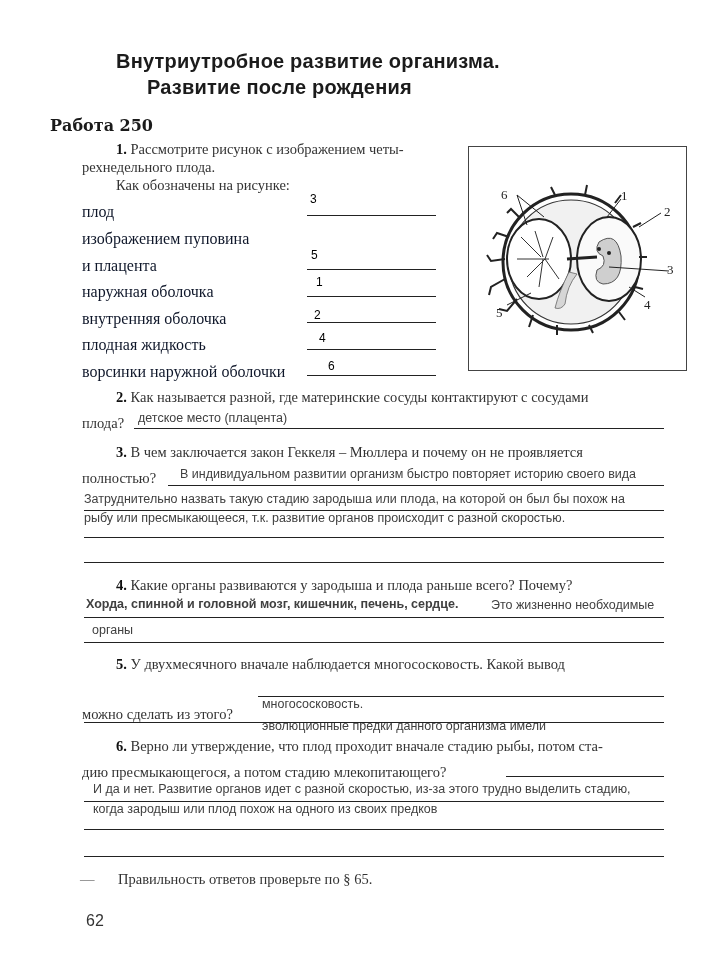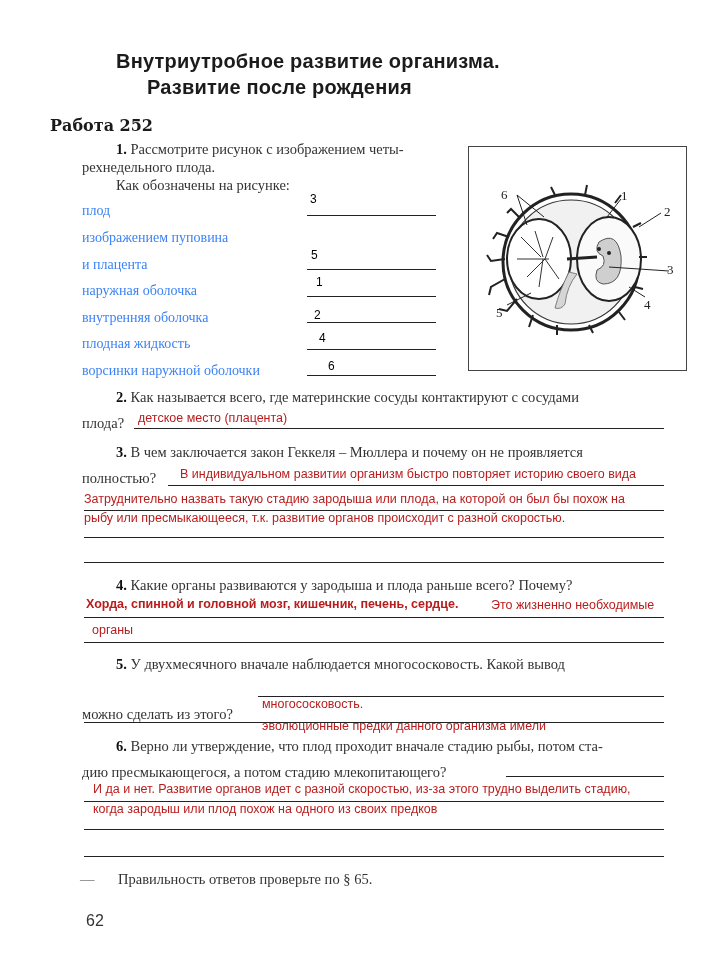--- a/index.html
+++ b/index.html
@@ -2,33 +2,33 @@
 <html><head>
 <meta charset="utf-8">
 <style>
   html, body { margin: 0; padding: 0; background: #ffffff; }
   body { width: 721px; height: 957px; position: relative; overflow: hidden; color: #1a1a1a; }
   .abs { position: absolute; white-space: nowrap; }
   .title { font-family: Liberation Sans, sans-serif; font-weight: bold; font-size: 20px; color: #1b1b1b; letter-spacing: 0.2px; }
   .work { font-family: "DejaVu Serif", serif; font-weight: bold; font-size: 16px; }
   .q { font-family: "Liberation Serif", "DejaVu Serif", serif; font-size: 14.5px; color: #333; }
   .q b { color: #111; }
-  .ans { font-family: "Liberation Sans", "DejaVu Sans", sans-serif; font-size: 12.5px; color: #b91c1c; }
+  .ans { font-family: "Liberation Sans", "DejaVu Sans", sans-serif; font-size: 12.5px; color: #404040; }
   .line { position: absolute; height: 0; border-top: 1px solid #222; }
-  .lbl { font-family: "Liberation Serif", "DejaVu Serif", serif; font-size: 14px; color: #3b82f6; text-align: right; }
+  .lbl { font-family: "Liberation Serif", "DejaVu Serif", serif; font-size: 16px; color: #0f172a; text-align: right; }
   .num { font-family: "Liberation Sans", sans-serif; font-size: 12px; color: #000; }
   .fig { position: absolute; left: 468px; top: 146px; width: 217px; height: 223px; border: 1px solid #444; background: #fff; }
   .fig-lbl { position: absolute; font-family: "Liberation Serif", serif; font-size: 13px; color: #222; }
 </style>
 </head>
 <body>
 
 <div class="abs title" style="left:116px; top:50px;">Внутриутробное развитие организма.</div>
 <div class="abs title" style="left:116px; top:76px;margin-left:31px;">Развитие после рождения</div>
-<div class="abs work" style="left:50px; top:116px;">Работа 252</div>
+<div class="abs work" style="left:50px; top:116px;">Работа 250</div>
 
 <div class="abs q" style="left:116px; top:141px;"><b>1.</b> <span>Рассмотрите рисунок с изображением четы-</span></div>
 <div class="abs q" style="left:82px; top:159px;">рехнедельного плода.</div>
 <div class="abs q" style="left:116px; top:177px;">Как обозначены на рисунке:</div>
 
 <div class="abs lbl" style="left:82px; top:203px;">плод</div>
 <div class="abs num" style="left:310px; top:192px;">3</div>
 <div class="line" style="left:307px; top:215px; width:129px;"></div>
 
 <div class="abs lbl" style="left:82px; top:230px;">изображением пуповина</div>
@@ -81,21 +81,21 @@
     <path d="M38 158 L62 146" stroke="#222" stroke-width="1"></path>
   </svg>
   <span class="fig-lbl" style="left:32px; top:40px;">6</span>
   <span class="fig-lbl" style="left:152px; top:41px;">1</span>
   <span class="fig-lbl" style="left:195px; top:57px;">2</span>
   <span class="fig-lbl" style="left:198px; top:115px;">3</span>
   <span class="fig-lbl" style="left:175px; top:150px;">4</span>
   <span class="fig-lbl" style="left:27px; top:158px;">5</span>
 </div>
 
-<div class="abs q" style="left:116px; top:389px;"><b>2.</b> <span>Как называется всего, где материнские сосуды контактируют с сосудами</span></div>
+<div class="abs q" style="left:116px; top:389px;"><b>2.</b> <span>Как называется разной, где материнские сосуды контактируют с сосудами</span></div>
 <div class="abs q" style="left:82px; top:415px;">плода?</div>
 <div class="abs ans" style="left:138px; top:411px;">детское место (плацента)</div>
 <div class="line" style="left:134px; top:428px; width:530px;"></div>
 
 <div class="abs q" style="left:116px; top:444px;"><b>3.</b> <span>В чем заключается закон Геккеля – Мюллера и почему он не проявляется</span></div>
 <div class="abs q" style="left:82px; top:470px;">полностью?</div>
 <div class="abs ans" style="left:180px; top:467px;">В индивидуальном развитии организм быстро повторяет историю своего вида</div>
 <div class="line" style="left:168px; top:485px; width:496px;"></div>
 <div class="abs ans" style="left:84px; top:492px;">Затруднительно назвать такую стадию зародыша или плода, на которой он был бы похож на</div>
 <div class="line" style="left:84px; top:510px; width:580px;"></div>

